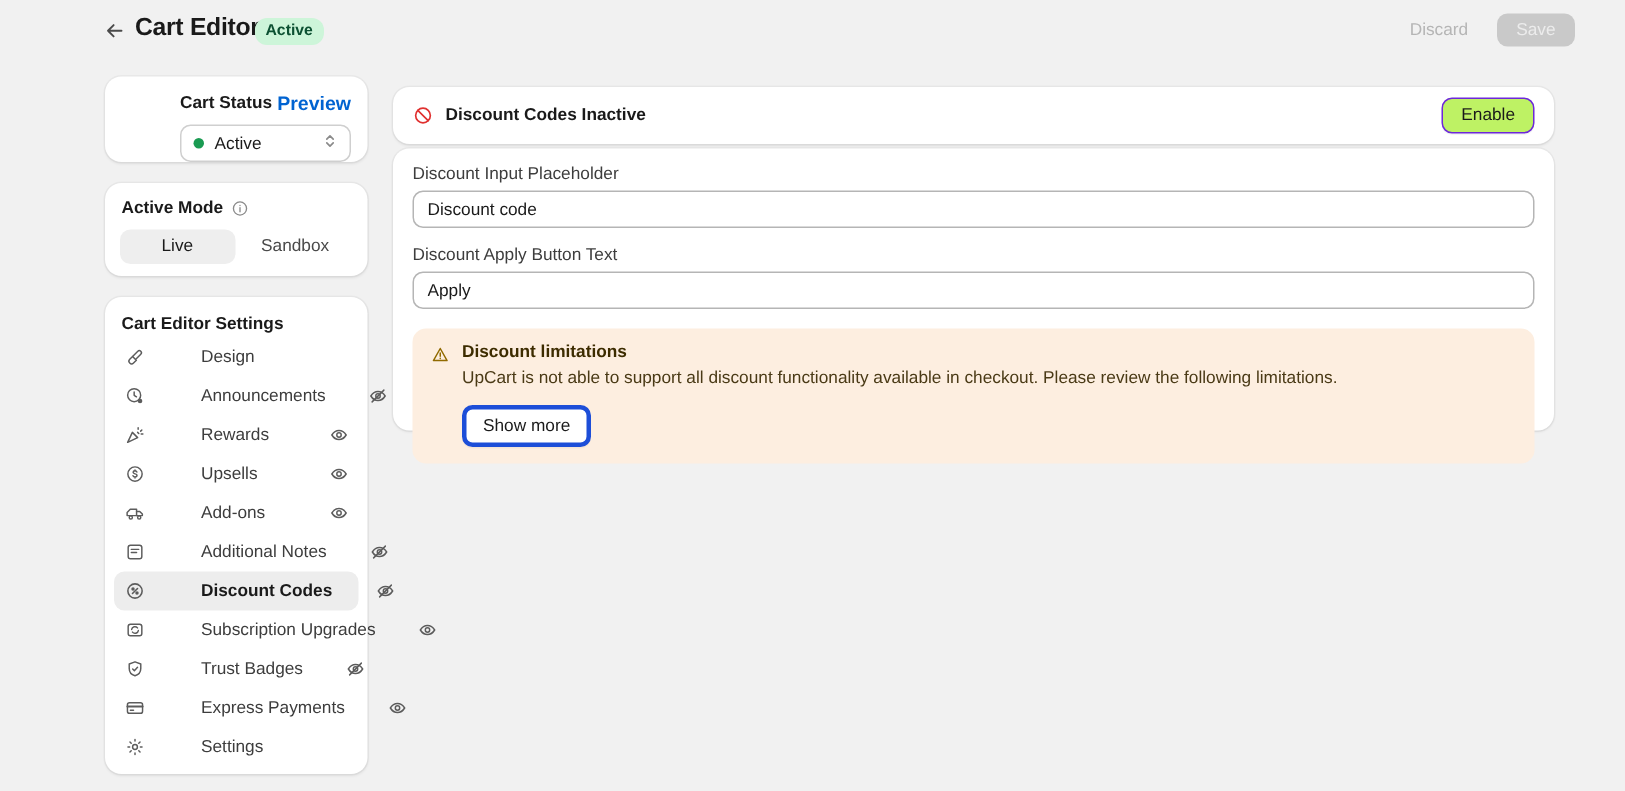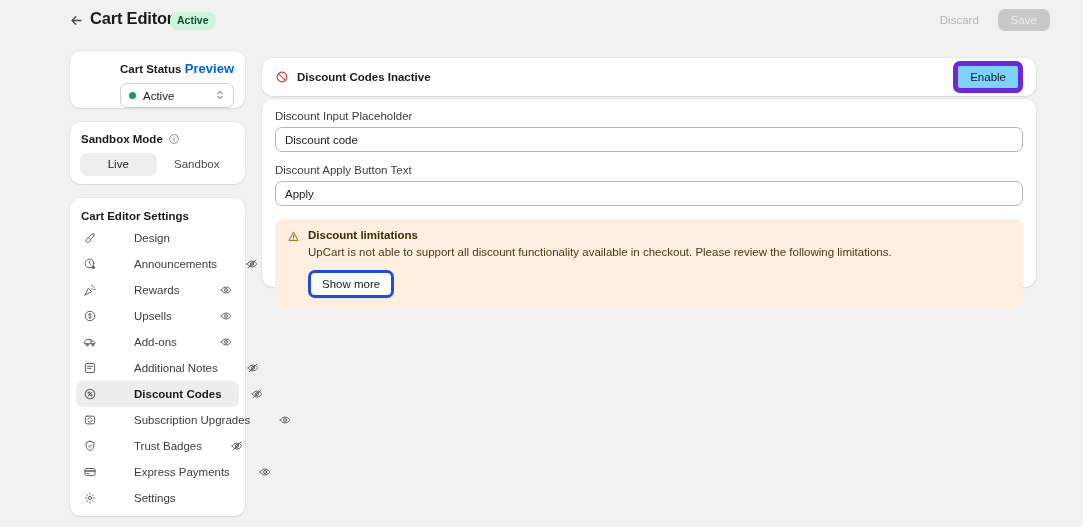--- a/index.html
+++ b/index.html
@@ -103,21 +103,21 @@
   .sl-label { font-size: 11.5px; color: #3d3d3d; margin-left: 9px; white-space: nowrap; }
   .sl-item.active .sl-label { color: #1a1a1a; font-weight: 600; }
   .sl-eye { margin-left: auto; width: 14px; height: 14px; color: #5c5c5c; display: flex; align-items: center; justify-content: center; }
 
   
   #card-main-status { left: 262px; top: 58px; width: 774px; height: 38px; }
   .ms-inner { display: flex; align-items: center; height: 100%; padding: 0 13px; }
   .ms-ico { color: #e03130; display: flex; align-items: center; margin-right: 8px; }
   .ms-text { font-size: 11.5px; font-weight: 700; color: #1a1a1a; }
   .btn-enable {
-    margin-left: auto; background: #7dd3fc; border: 5px solid #6d28d9;
+    margin-left: auto; background: #bef264; border: 1px solid #6d28d9;
     border-radius: 7px; font-size: 11.5px; color: #1a1a1a;
     padding: 5px 12px; cursor: pointer; font-family: inherit;
     box-shadow: 0 1px 0 rgba(0,0,0,0.045);
   }
 
   
   #card-main-form { left: 262px; top: 99px; width: 774px; height: 188px; }
   .field { padding: 0 13px; }
   .field-label { font-size: 11.5px; color: #3d3d3d; margin-bottom: 5px; }
   .field-input {
@@ -177,21 +177,21 @@
       <span class="stepper">
         <svg width="10" height="12" viewBox="0 0 10 14" fill="none" stroke="currentColor" stroke-width="1.3" stroke-linecap="round" stroke-linejoin="round">
           <path d="M2.5 5.5L5 3l2.5 2.5M2.5 8.5L5 11l2.5-2.5"></path>
         </svg>
       </span>
     </div>
   </div>
 
   <div class="card" id="card-editor-mode">
     <div class="em-head">
-      <span class="em-title">Sandbox Mode</span>
+      <span class="em-title">Active Mode</span>
       <span class="info-icon">
         <svg width="12" height="12" viewBox="0 0 20 20" fill="none" stroke="currentColor" stroke-width="1.5">
           <circle cx="10" cy="10" r="7.3"></circle>
             <path d="M10 6.6v.2M10 9v4.6" stroke-linecap="round"></path>
         </svg>
       </span>
     </div>
     <div class="em-toggle">
       <div class="em-opt active">Live</div>
       <div class="em-opt">Sandbox</div>

